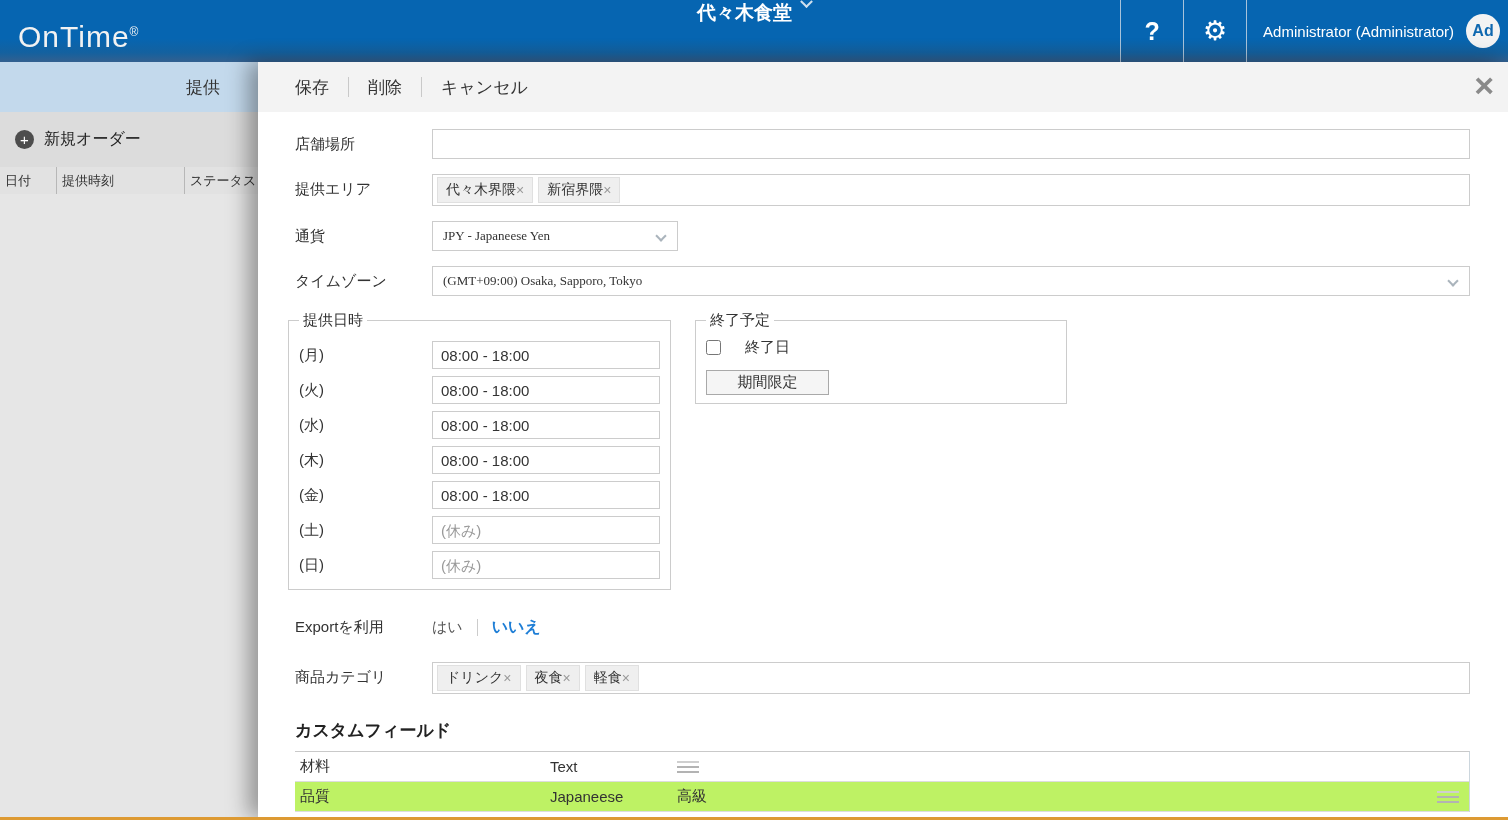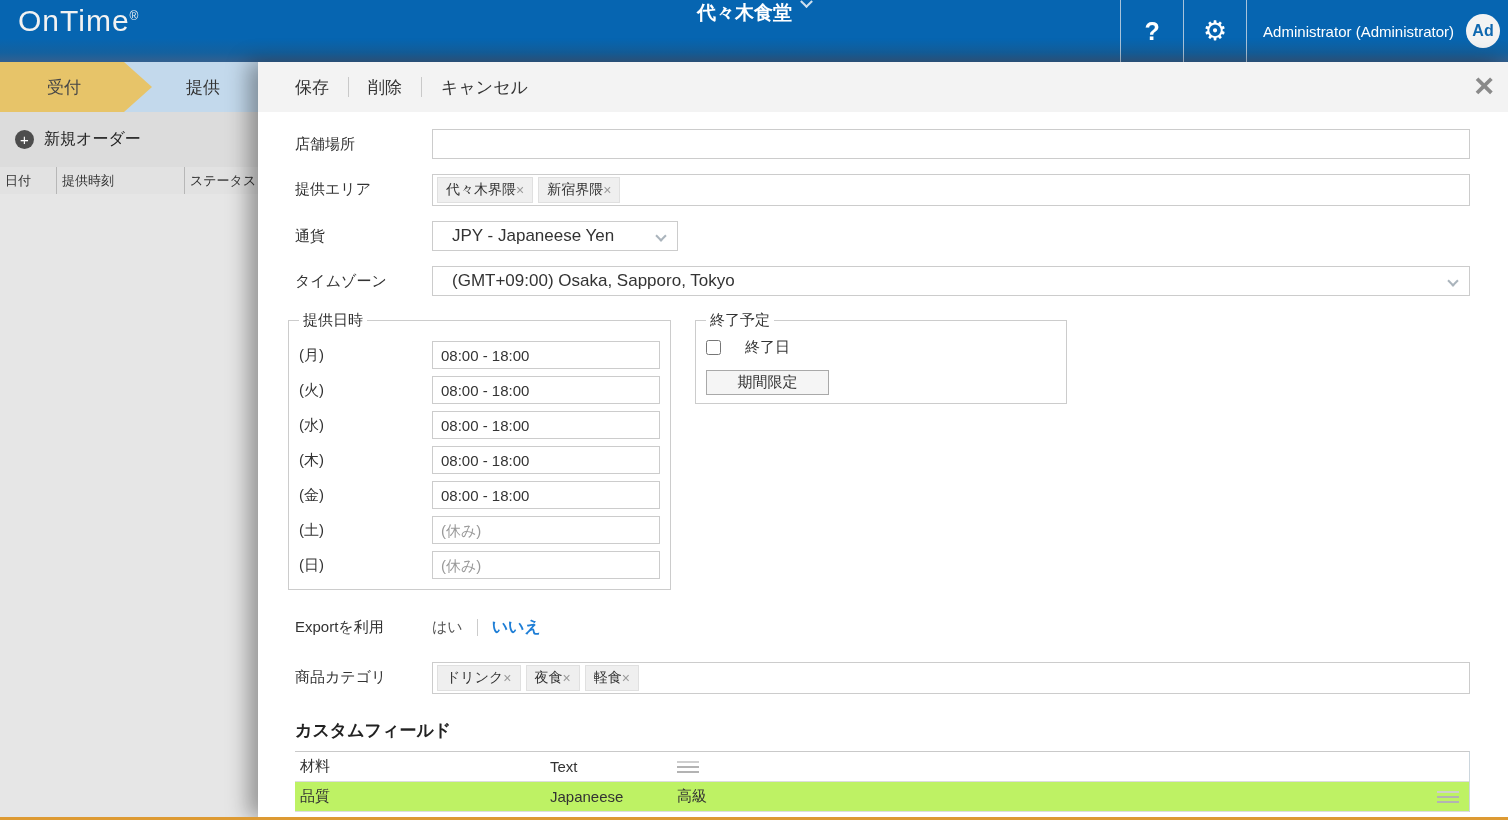--- a/index.html
+++ b/index.html
@@ -4,21 +4,21 @@
 <style>
   * { margin:0; padding:0; box-sizing:border-box; }
   html,body { width:1508px; height:820px; overflow:hidden;
     font-family:"Liberation Sans","DejaVu Sans",sans-serif; background:#fff; }
   .stage { position:relative; width:1508px; height:820px; overflow:hidden; }
 
   
   .topbar { position:absolute; left:0; top:0; width:1508px; height:62px;
     background:linear-gradient(180deg,#0665b1 0%,#0665b1 62%,#14619f 85%,#33608f 100%);
     color:#fff; z-index:5; }
-  .logo { position:absolute; left:18px; top:4px; font-size:30px; letter-spacing:1px; color:#f2f2f2; font-weight:400; }
+  .logo { position:absolute; left:18px; top:20px; font-size:30px; letter-spacing:1px; color:#f2f2f2; font-weight:400; }
   .logo sup { font-size:12px; vertical-align:super; }
   .title-wrap { position:absolute; left:0; right:0; top:0; height:62px;
     display:flex; align-items:flex-start; justify-content:center; gap:10px; pointer-events:none; }
   .title-wrap > * { pointer-events:auto; }
   .apptitle { font-size:19px; font-weight:bold; color:#fff; }
   .chev { display:inline-block; width:9px; height:9px; border-right:2px solid #cfe0ee;
     border-bottom:2px solid #cfe0ee; transform:rotate(45deg) translate(-2px,-2px); }
   .top-right { position:absolute; right:0; top:0; height:62px; display:flex; align-items:center; }
   .vdiv { width:1px; height:62px; background:#cfdbe6; opacity:.8; }
   .iconbtn { width:62px; height:62px; display:flex; align-items:center; justify-content:center;
@@ -59,22 +59,22 @@
   .frow { display:flex; margin-bottom:15px; }
   .flabel { width:137px; min-width:137px; font-size:15px; color:#333; line-height:30px; }
   .tinput { flex:1; height:30px; border:1px solid #ccc; font-size:15px; color:#333; padding:0 8px;
     font-family:"Liberation Sans","DejaVu Sans",sans-serif; background:#fff; }
   .tinput::placeholder { color:#9a9a9a; }
   .tagbox { flex:1; min-height:30px; border:1px solid #ccc; display:flex; align-items:center;
     padding:2px 4px; gap:5px; background:#fff; }
   .tag { background:#efefef; border:1px solid #e0e0e0; padding:3px 8px; font-size:14px; color:#333;
     display:inline-flex; align-items:center; }
   .tag .x { color:#9a9a9a; font-size:14px; cursor:pointer; }
-  .selectbox { height:30px; border:1px solid #ccc; display:flex; align-items:center; padding:0 19px;
-    font-size:17px; color:#333; background:#fff; position:relative; cursor:pointer; }
+  .selectbox { height:30px; border:1px solid #ccc; display:flex; align-items:center; padding:0 10px;
+    font-size:13px; color:#333; background:#fff; position:relative; cursor:pointer;font-family:Liberation Serif, serif; }
   .selectbox .chevd { position:absolute; right:12px; top:10px; width:8px; height:8px;
     border-right:2px solid #aab4bc; border-bottom:2px solid #aab4bc; transform:rotate(45deg); }
   .sel-currency { width:246px; }
   .sel-tz { flex:1; }
 
   .fieldsets { display:flex; align-items:flex-start; margin-bottom:0; }
   fieldset { border:1px solid #ccc; padding:4px 10px 10px 10px; }
   legend { font-size:15px; color:#333; padding:0 4px; }
   .fs-schedule { width:378px; margin-left:-7px; }
   .fs-end { width:372px; margin-left:24px; height:93px; }
@@ -129,23 +129,20 @@
           <span>⚙</span>
         </div>
       <div class="vdiv"></div>
       <span class="admin-label">Administrator (Administrator)</span>
       <div class="avatar">Ad</div>
     </div>
   </div>
 
   <div class="leftpanel">
     <div class="tabsbar">
-      <div class="tab-gold">
-        <span>受付</span>
-      </div>
       <div class="tab-blue-label">
         <span>提供</span>
       </div>
     </div>
     <div class="neworder">
       <span class="pluscircle">+</span>
       <span class="neworder-label">新規オーダー</span>
     </div>
     <div class="listhead">
       <div class="col c1">日付</div>

